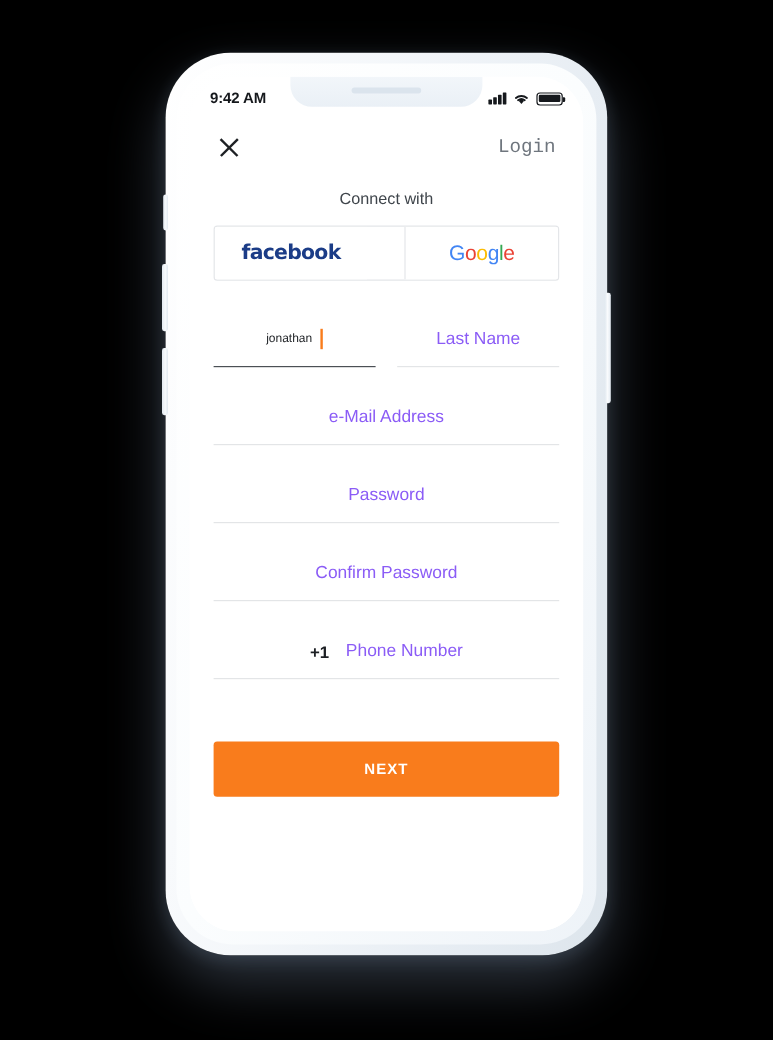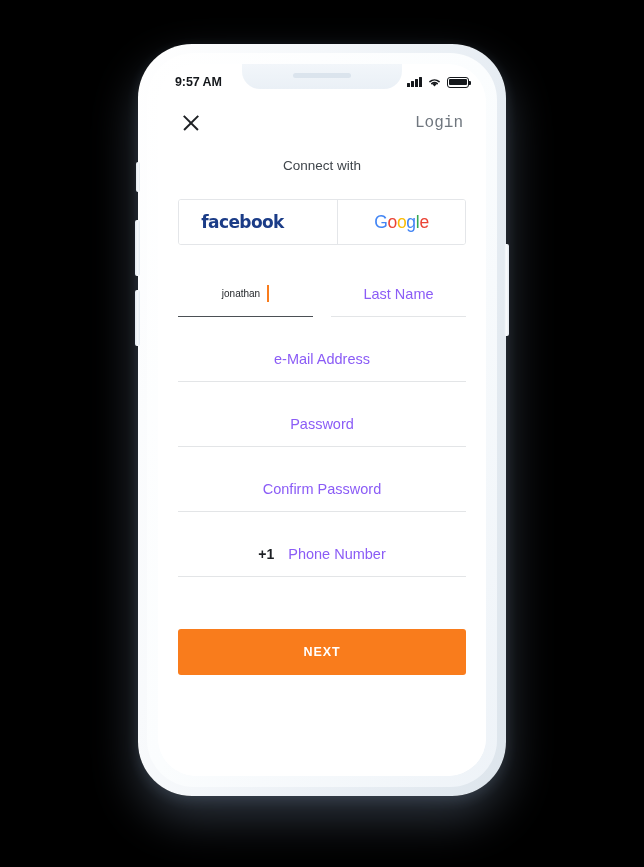--- a/index.html
+++ b/index.html
@@ -177,21 +177,21 @@
     color: #6f767e;
     cursor: pointer;
     font-family: Liberation Mono, monospace;
   }
 
   .connect-label {
     text-align: center;
     font-size: 13.5px;
     color: #3f454b;
     margin-top: 10px;
-    margin-bottom: 26px;
+    margin-bottom: 15px;
   }
 
   
   .social-row {
     display: flex;
     border: 1px solid #e4e6e9;
     border-radius: 3px;
     overflow: hidden;
     height: 46px;
     background: #fff;
@@ -319,21 +319,21 @@
     <div class="btn-side btn-vol-dn"></div>
     <div class="btn-side btn-power"></div>
 
     <div class="screen">
 
       <div class="notch">
         <div class="notch-speaker"></div>
       </div>
 
       <div class="statusbar">
-        <div class="status-time">9:57 AM</div>
+        <div class="status-time">9:42 AM</div>
         <div class="status-icons">
           <div class="signal">
             <i></i>
               <i></i>
               <i></i>
               <i></i>
           </div>
           <svg width="15" height="11" viewBox="0 0 15 11">
             <path d="M7.5 9.6 L5.2 7.0 A3.6 3.6 0 0 1 9.8 7.0 Z" fill="#15181c"></path>
             <path d="M2.9 4.6 A7.2 7.2 0 0 1 12.1 4.6" stroke="#15181c" stroke-width="1.6" fill="none" stroke-linecap="round"></path>

